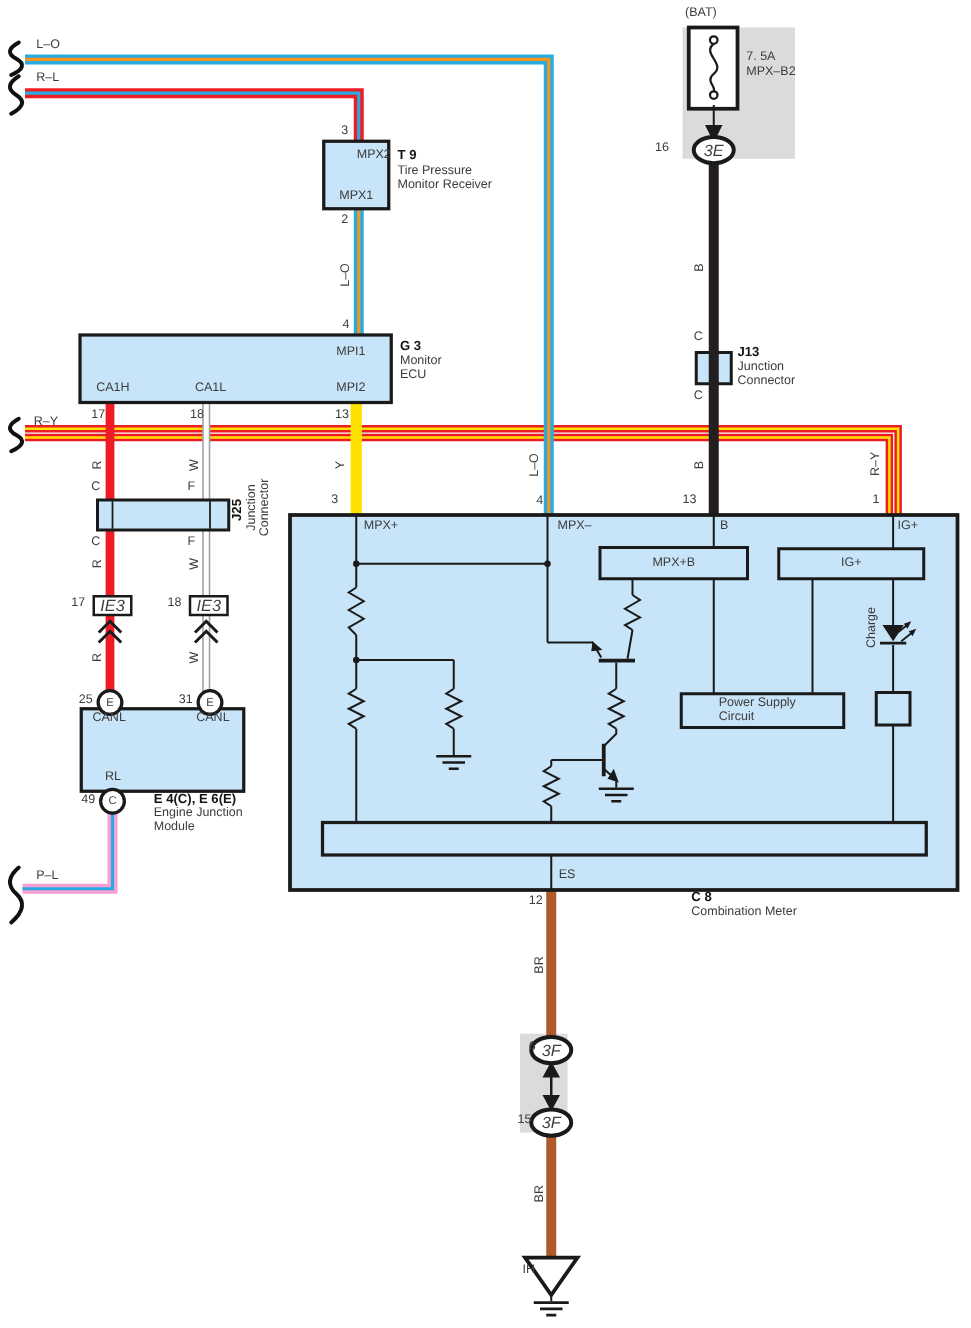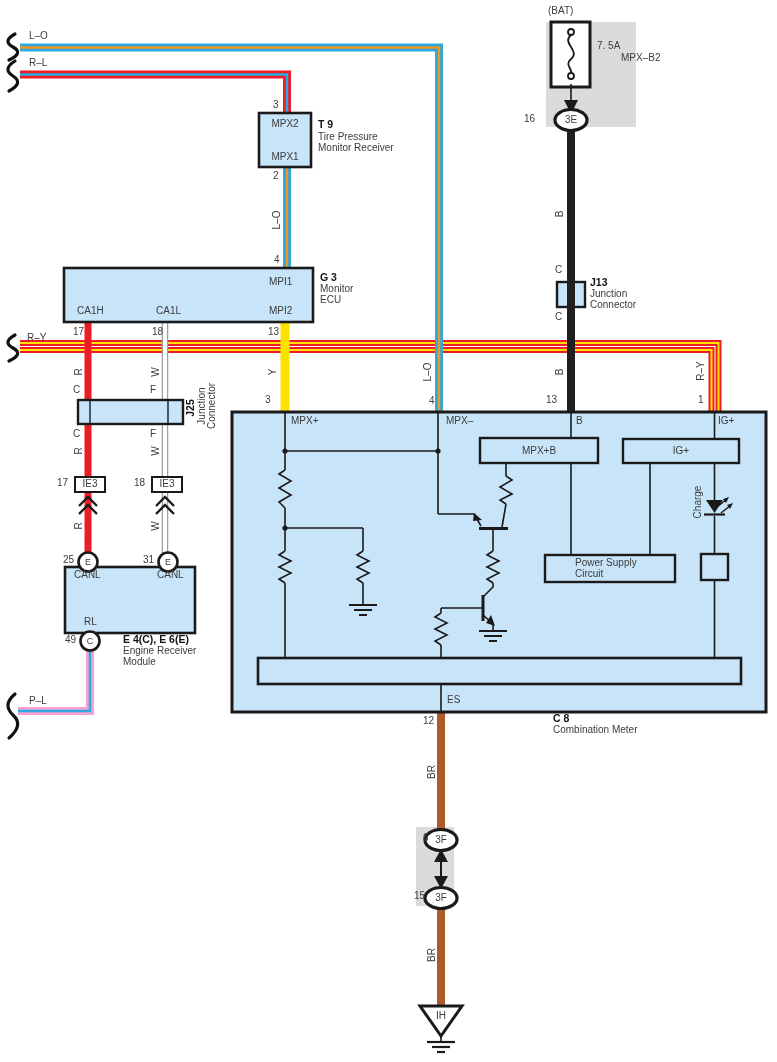--- a/index.html
+++ b/index.html
@@ -2,21 +2,21 @@
 <html><head>
 <meta charset="utf-8">
 <style>
   html,body{margin:0;padding:0;background:#fff;}
   body{width:777px;height:1062px;position:relative;font-family:"Liberation Sans",sans-serif;overflow:hidden;}
   svg.diagram{position:absolute;left:0;top:0;}
   .lbl{position:absolute;font-size:10px;color:#3c3c3c;line-height:1;white-space:nowrap;}
   .b{font-weight:bold;color:#141414;font-size:10.5px;}
   .ctr{transform:translate(-50%,-50%);}
   .rot{transform:translate(-50%,-50%) rotate(-90deg);}
-  .sm{font-size:10px;}
+  .sm{font-size:13px;font-style:italic;}
   .xs{font-size:9px;}
 </style>
 </head>
 <body>
 
 <svg class="diagram" width="777" height="1062" viewBox="0 0 777 1062">
 
   <g>
     <rect x="546" y="22" width="90" height="105" fill="#DBDBDB"></rect>
     <rect x="416" y="827" width="38" height="79" fill="#DBDBDB"></rect>
@@ -172,26 +172,26 @@
     <circle cx="438" cy="451" r="2.6" fill="#1a1a1a"></circle>
     <circle cx="285" cy="528" r="2.6" fill="#1a1a1a"></circle>
   </g>
 </svg>
 
 <span class="lbl" style="left:29px;top:31px">L–O</span>
 <span class="lbl" style="left:29px;top:58px">R–L</span>
 
 <span class="lbl" style="left:548px;top:6px">(BAT)</span>
 <span class="lbl" style="left:597px;top:41px">7. 5A</span>
-<span class="lbl" style="left:621px;top:53px">MPX–B2</span>
+<span class="lbl" style="left:597px;top:53px">MPX–B2</span>
 <span class="lbl" style="left:524px;top:114px">16</span>
 <span class="lbl sm ctr" style="left:571px;top:120px">3E</span>
 
 <span class="lbl" style="left:273px;top:100px">3</span>
-<span class="lbl ctr" style="left:285px;top:124px">MPX2</span>
+<span class="lbl ctr" style="left:299px;top:124px">MPX2</span>
 <span class="lbl ctr" style="left:285px;top:157px">MPX1</span>
 <span class="lbl b" style="left:318px;top:119px">T 9</span>
 <span class="lbl" style="left:318px;top:132px">Tire Pressure</span>
 <span class="lbl" style="left:318px;top:143px">Monitor Receiver</span>
 <span class="lbl" style="left:273px;top:171px">2</span>
 
 <span class="lbl rot" style="left:277px;top:220px">L–O</span>
 <span class="lbl rot" style="left:560px;top:214px">B</span>
 <span class="lbl" style="left:555px;top:265px">C</span>
 <span class="lbl b" style="left:590px;top:277px">J13</span>
@@ -240,21 +240,21 @@
 <span class="lbl rot" style="left:212px;top:406px">Connector</span>
 
 <span class="lbl" style="left:74px;top:570px">CANL</span>
 <span class="lbl" style="left:157px;top:570px">CANL</span>
 <span class="lbl" style="left:84px;top:617px">RL</span>
 <span class="lbl" style="left:65px;top:635px">49</span>
 <span class="lbl xs ctr" style="left:88px;top:562px">E</span>
 <span class="lbl xs ctr" style="left:168px;top:562px">E</span>
 <span class="lbl xs ctr" style="left:90px;top:641px">C</span>
 <span class="lbl b" style="left:123px;top:634px">E 4(C), E 6(E)</span>
-<span class="lbl" style="left:123px;top:646px">Engine Receiver</span>
+<span class="lbl" style="left:123px;top:646px">Engine Junction</span>
 <span class="lbl" style="left:123px;top:657px">Module</span>
 <span class="lbl" style="left:29px;top:696px">P–L</span>
 
 <span class="lbl" style="left:265px;top:395px">3</span>
 <span class="lbl" style="left:429px;top:396px">4</span>
 <span class="lbl" style="left:546px;top:395px">13</span>
 <span class="lbl" style="left:698px;top:395px">1</span>
 <span class="lbl" style="left:291px;top:416px">MPX+</span>
 <span class="lbl" style="left:446px;top:416px">MPX–</span>
 <span class="lbl" style="left:576px;top:416px">B</span>
@@ -268,13 +268,13 @@
 <span class="lbl" style="left:423px;top:716px">12</span>
 <span class="lbl b" style="left:553px;top:713px">C 8</span>
 <span class="lbl" style="left:553px;top:725px">Combination Meter</span>
 
 <span class="lbl rot" style="left:432px;top:772px">BR</span>
 <span class="lbl" style="left:423px;top:833px">6</span>
 <span class="lbl sm ctr" style="left:441px;top:840px">3F</span>
 <span class="lbl" style="left:414px;top:891px">15</span>
 <span class="lbl sm ctr" style="left:441px;top:898px">3F</span>
 <span class="lbl rot" style="left:432px;top:955px">BR</span>
-<span class="lbl ctr" style="left:441px;top:1016px">IH</span>
+<span class="lbl ctr" style="left:423px;top:1016px">IH</span>
 
 </body></html>

